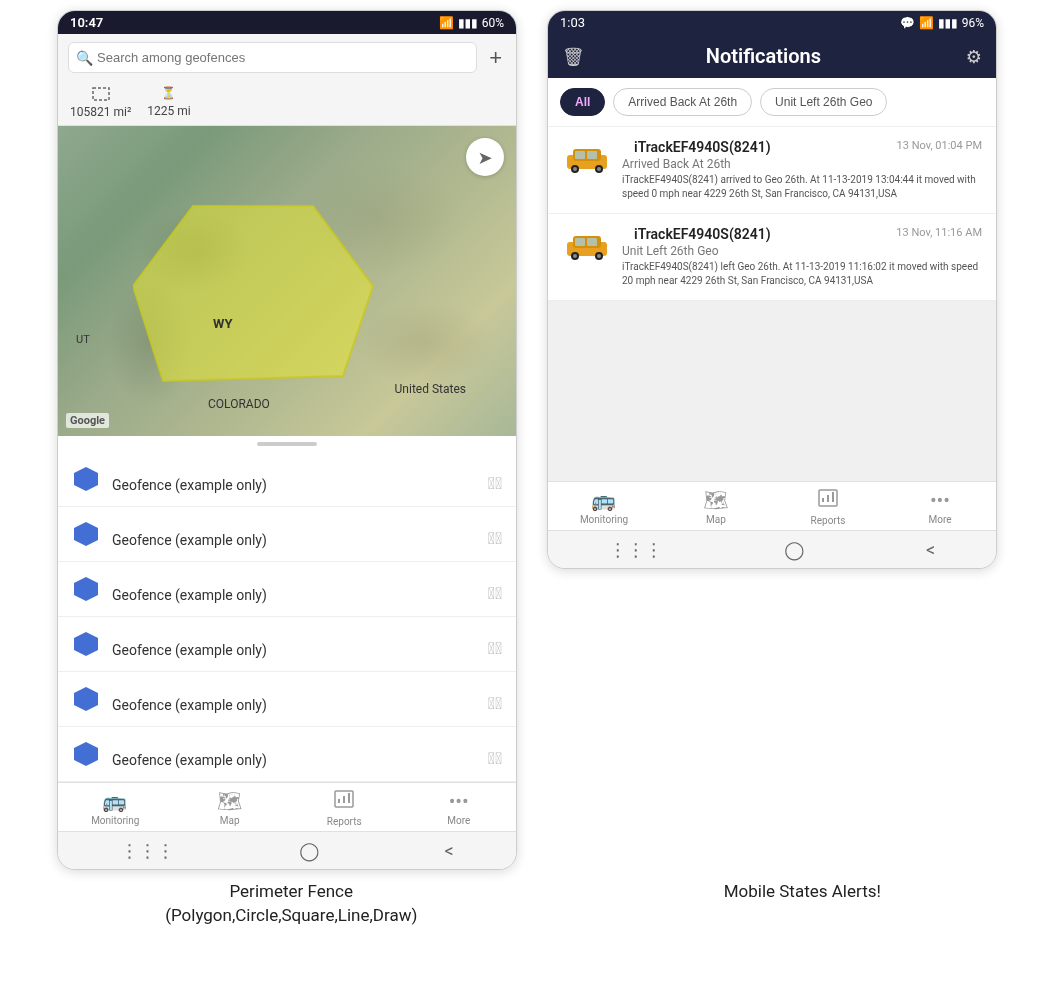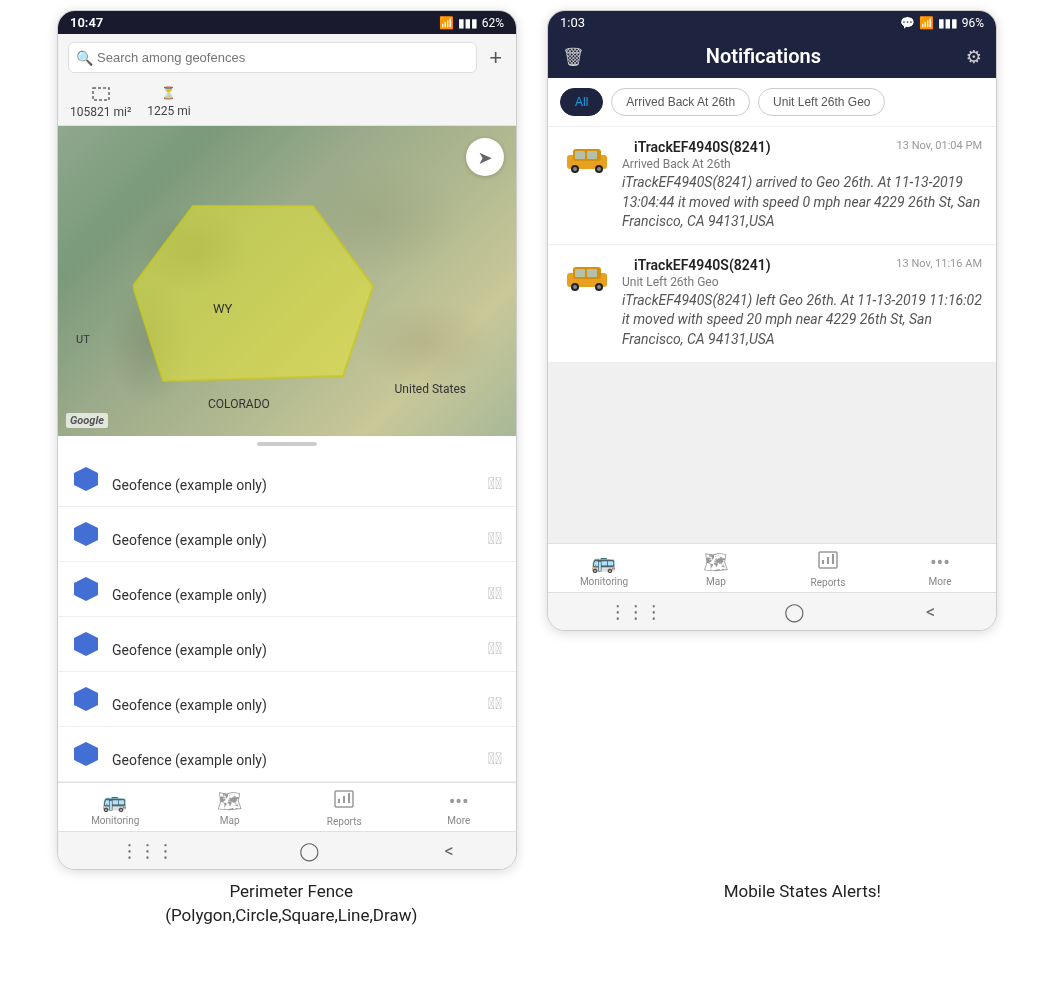--- a/index.html
+++ b/index.html
@@ -123,25 +123,25 @@
     }
     .geofence-polygon {
       position: absolute;
       top: 80px;
       left: 80px;
       width: 240px;
       height: 200px;
     }
     .map-label-wy {
       position: absolute;
-      top: 175px;
+      top: 190px;
       left: 155px;
       font-size: 13px;
       color: #333;
-      font-weight: 400;
+      font-weight: 700;
     }
     .map-label-us {
       position: absolute;
       bottom: 40px;
       right: 50px;
       font-size: 12px;
       color: #333;
     }
     .map-label-co {
       position: absolute;
@@ -175,21 +175,20 @@
     .google-logo {
       position: absolute;
       bottom: 8px;
       left: 8px;
       font-size: 11px;
       font-weight: bold;
       color: #555;
       background: rgba(255,255,255,0.7);
       padding: 1px 4px;
       border-radius: 2px;
-      font-style: italic;
     }
     .scroll-handle {
       height: 4px;
       background: #ccc;
       border-radius: 2px;
       width: 60px;
       margin: 6px auto;
     }
 
     
@@ -291,22 +290,23 @@
       border-radius: 20px;
       border: 1px solid #ccc;
       font-size: 12px;
       color: #555;
       background: #fff;
       cursor: pointer;
       white-space: nowrap;
     }
     .filter-tab.active {
       background: #1e2340;
-      color: #0ea5e9;
+      color: #f0abfc;
       border-color: #1e2340;
+      font-weight: bold;
     }
 
     
     .notif-list { background: #fff; }
     .notif-item {
       padding: 12px 14px;
       border-bottom: 1px solid #eee;
       display: flex;
       gap: 10px;
       align-items: flex-start;
@@ -318,21 +318,21 @@
       display: flex;
       align-items: center;
       justify-content: center;
       font-size: 28px;
     }
     .notif-content { flex: 1; }
     .notif-top-row { display: flex; justify-content: space-between; align-items: flex-start; }
     .notif-device-name { font-size: 14px; font-weight: 600; color: #222; padding-left: 12px; }
     .notif-time { font-size: 11px; color: #999; white-space: nowrap; }
     .notif-event { font-size: 12px; color: #777; margin: 2px 0; }
-    .notif-body { font-size: 14px; color: #555; line-height: 1.4; font-style: italic; }
+    .notif-body { font-size: 10px; color: #555; line-height: 1.4; }
 
     
     .notif-empty {
       height: 180px;
       background: #f0f0f0;
     }
 
     
     .captions-row {
       display: flex;
@@ -354,21 +354,21 @@
 
 <div class="main-container">
 
   <div class="phone">
 
     <div class="status-bar">
       <span class="time">10:47</span>
       <div class="status-icons">
         <span>📶</span>
         <span>▮▮▮</span>
-        <span>62%</span>
+        <span>60%</span>
       </div>
     </div>
 
     <div class="search-bar-row">
       <div class="search-wrapper">
         <span class="search-icon-inner">🔍</span>
         <input class="search-input-field" type="text" readonly="" placeholder="Search among geofences" style="">
       </div>
       <button class="add-btn">+</button>
     </div>

